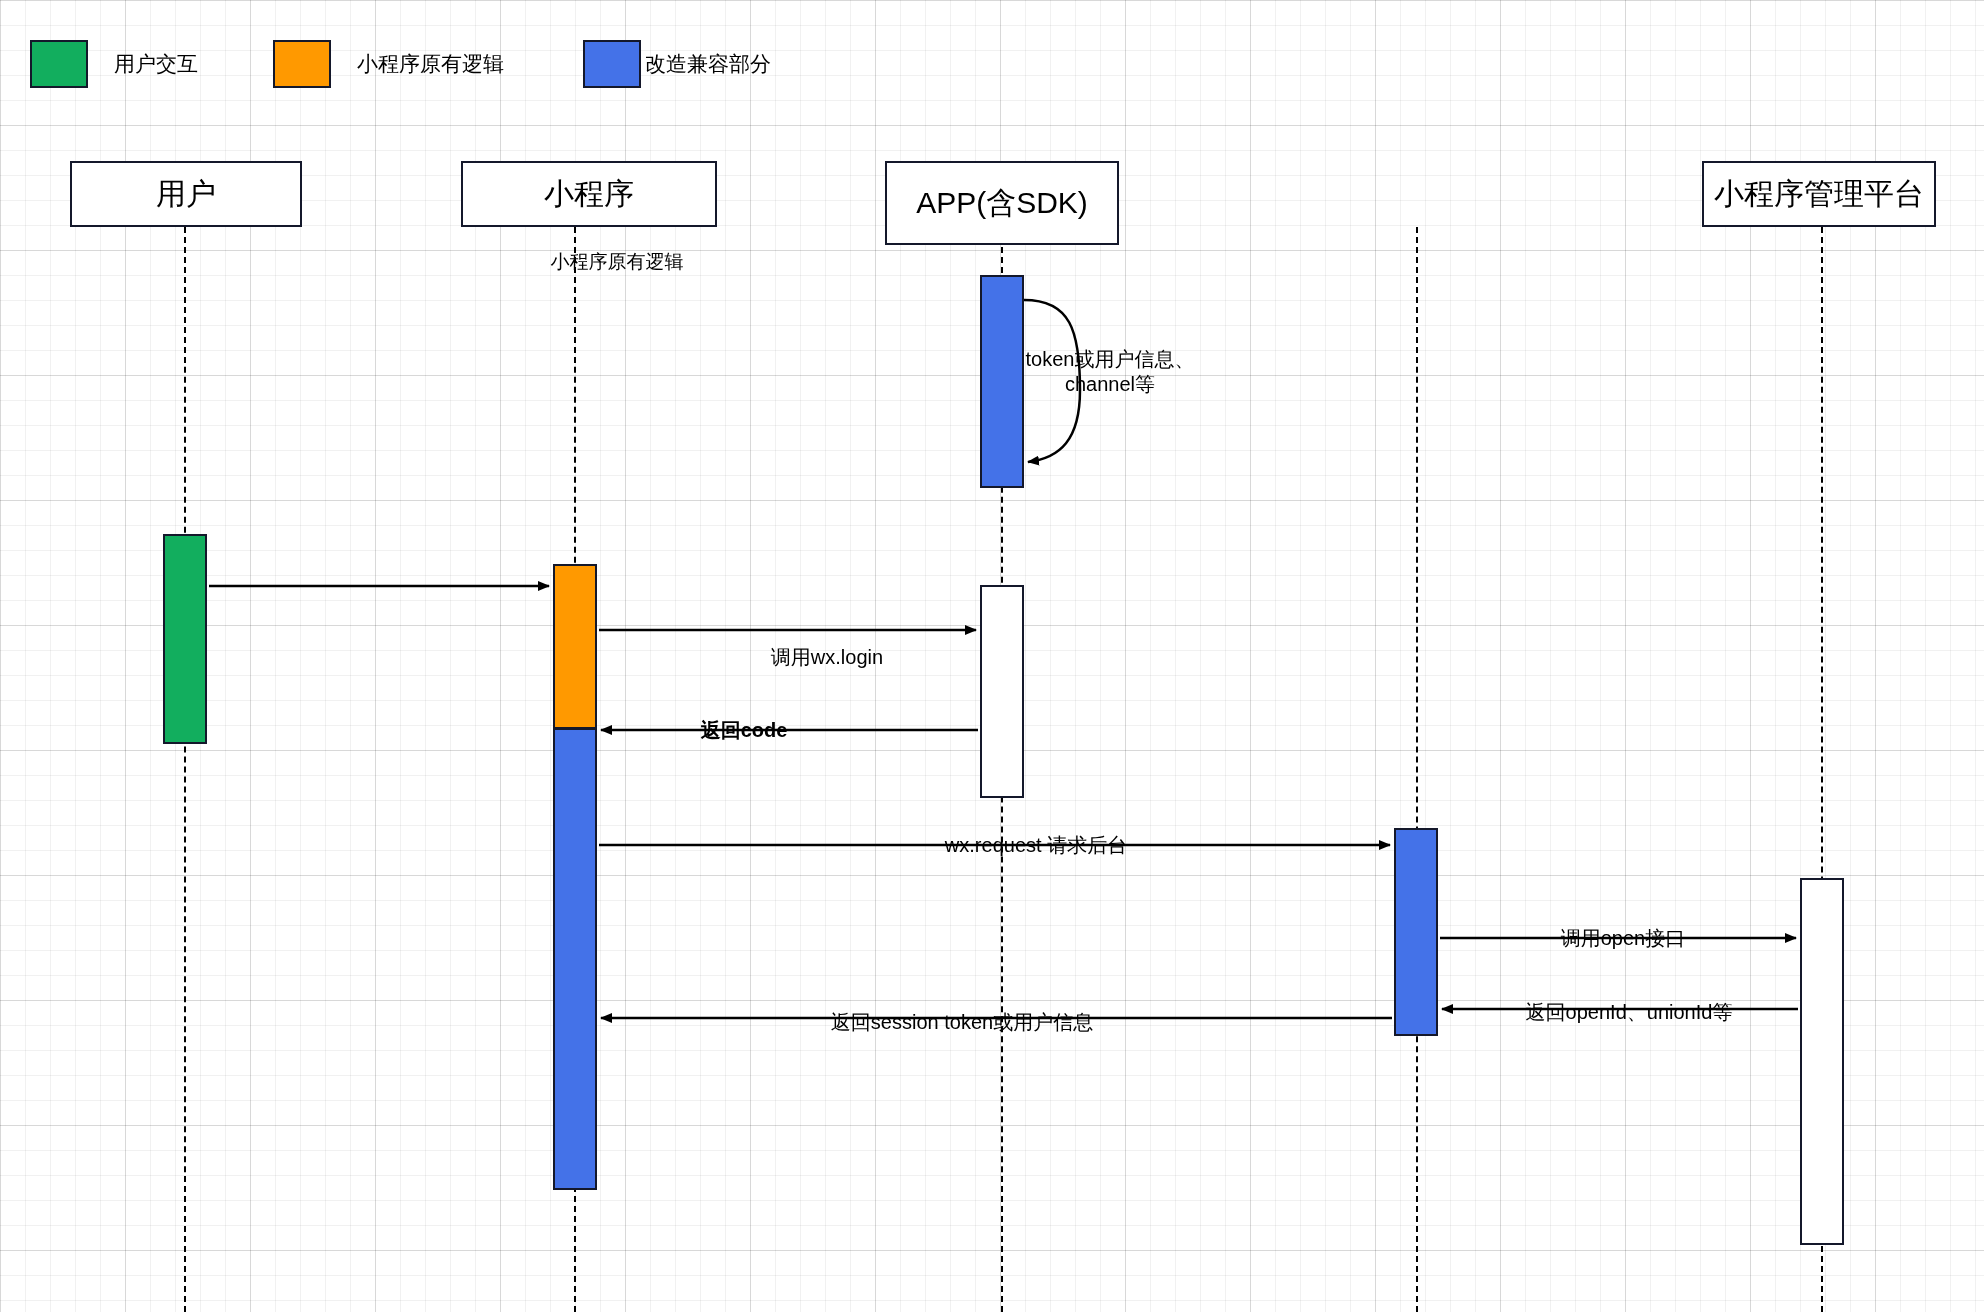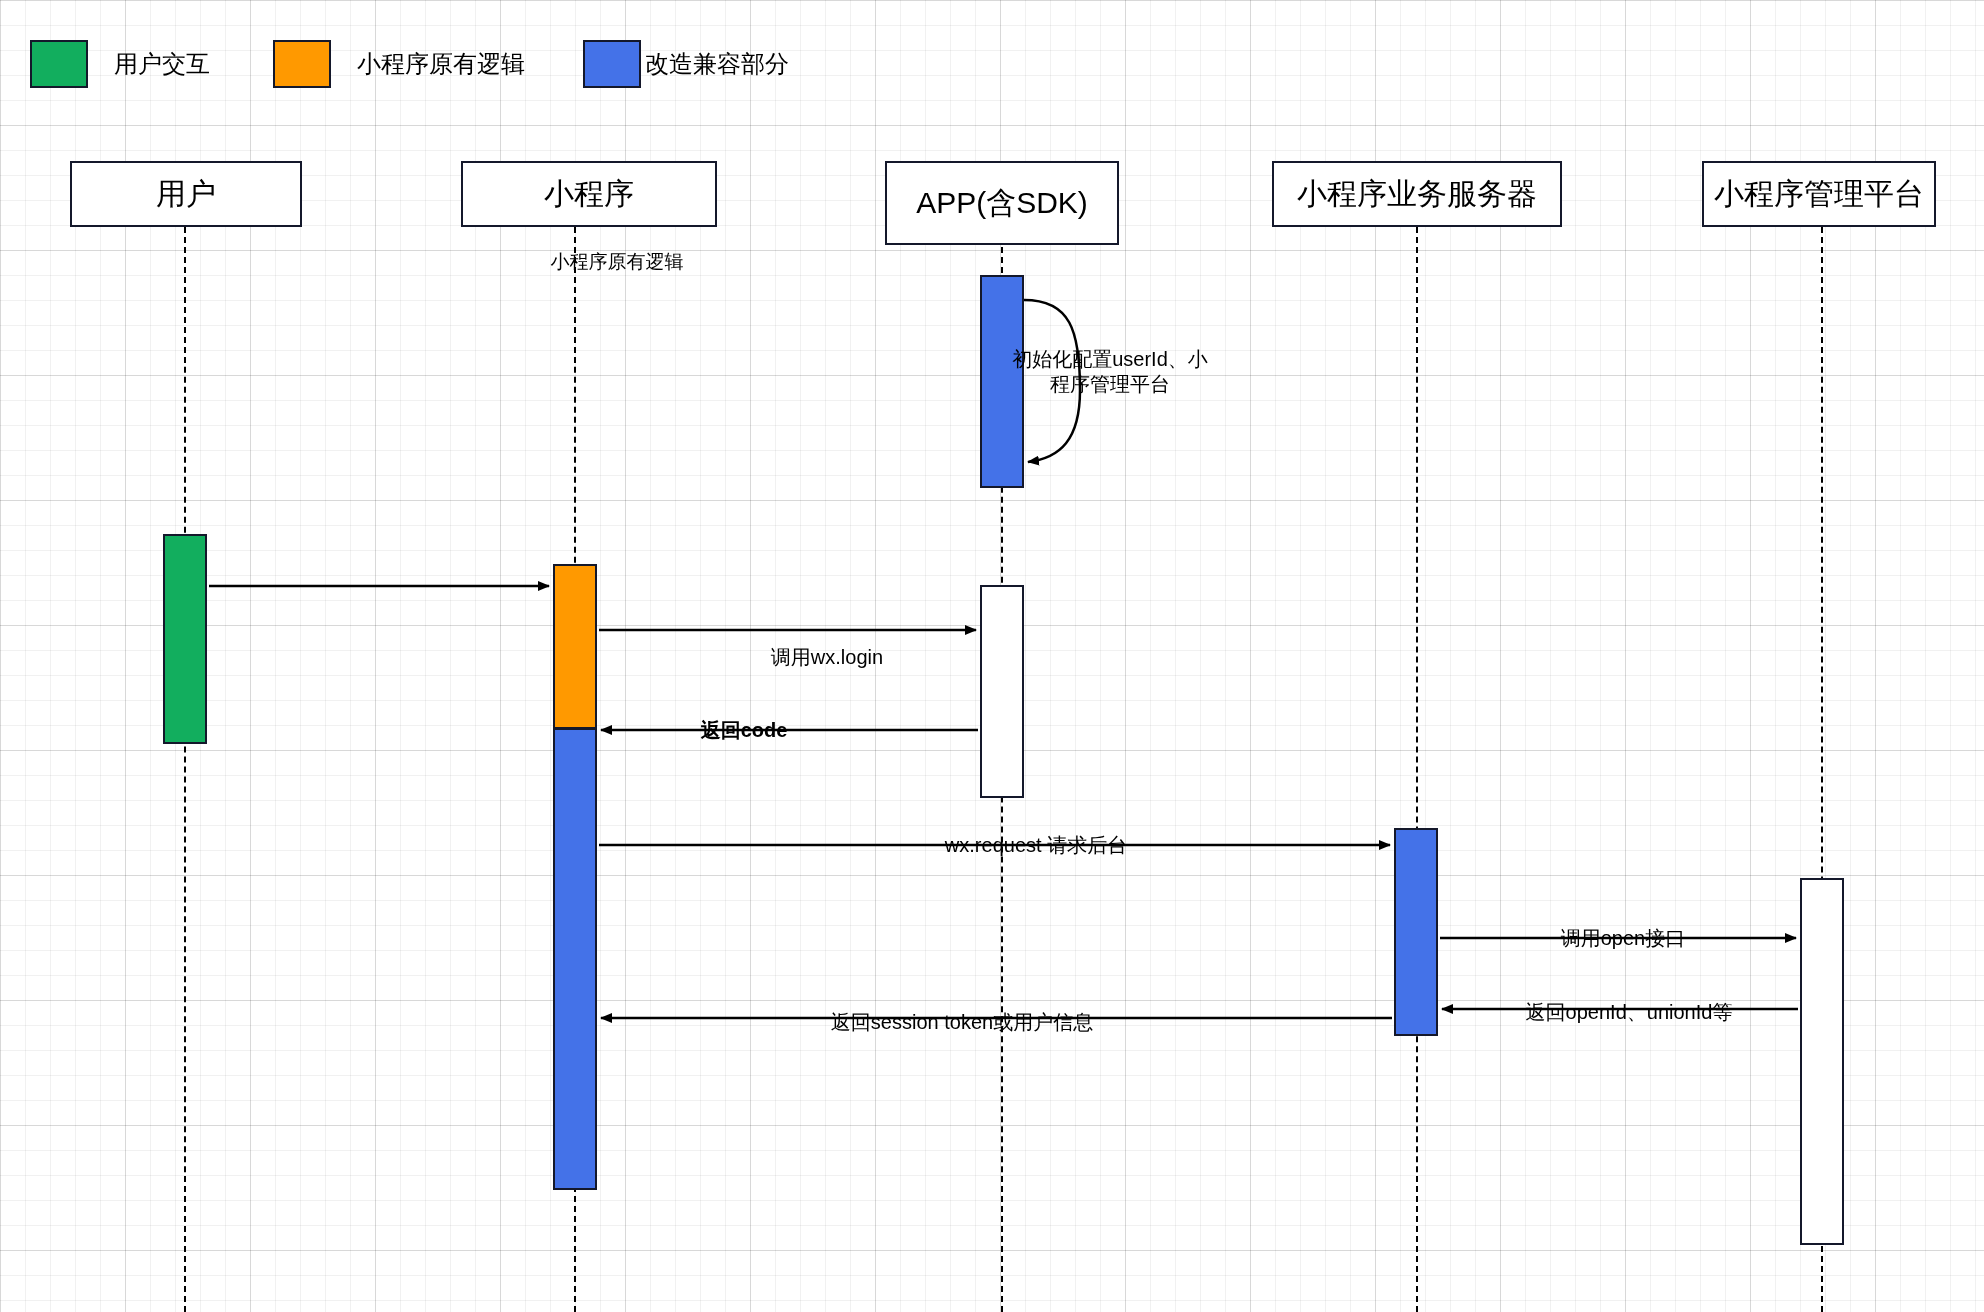--- a/index.html
+++ b/index.html
@@ -22,21 +22,21 @@
     background-position:0 0, 0 0, 0 0, 0 0;
   }
   .legend-swatch{
     position:absolute;
     width:58px;height:48px;
     border:2px solid #14182b;
     box-sizing:border-box;
   }
   .legend-label{
     position:absolute;
-    font-size:24px;
+    font-size:21px;
     color:#000000;
     white-space:nowrap;
     line-height:48px;
   }
   .participant-box{
     position:absolute;
     border:2px solid #14182b;
     background:#ffffff;
     box-sizing:border-box;
     display:flex;align-items:center;justify-content:center;
@@ -102,23 +102,20 @@
   </div>
 
   <div class="participant-box" style="left:461px;top:161px;width:256px;height:66px;">
     <span>小程序</span>
   </div>
 
   <div class="participant-box" style="left:885px;top:161px;width:234px;height:84px;">
     <span>APP(含SDK)</span>
   </div>
 
-  <div class="participant-box" style="left:1272px;top:161px;width:290px;height:66px;">
-    <span>小程序业务服务器</span>
-  </div>
 
   <div class="participant-box" style="left:1702px;top:161px;width:234px;height:66px;">
     <span>小程序管理平台</span>
   </div>
 
   <div class="note-text" style="left:617px;top:249px;">小程序原有逻辑</div>
 
   <div class="activation" style="left:980px;top:275px;width:44px;height:213px;background:#4472E8;"></div>
 
   <div class="activation" style="left:163px;top:534px;width:44px;height:210px;background:#12AE5E;"></div>
@@ -150,21 +147,21 @@
 
     <line x1="599" y1="845" x2="1390" y2="845" stroke="#000000" stroke-width="2.5" marker-end="url(#ah)"></line>
 
     <line x1="1440" y1="938" x2="1796" y2="938" stroke="#000000" stroke-width="2.5" marker-end="url(#ah)"></line>
 
     <line x1="1798" y1="1009" x2="1442" y2="1009" stroke="#000000" stroke-width="2.5" marker-end="url(#ah)"></line>
 
     <line x1="1392" y1="1018" x2="601" y2="1018" stroke="#000000" stroke-width="2.5" marker-end="url(#ah)"></line>
   </svg>
 
-  <div class="msg-label multiline" style="left:1110px;top:372px;width:200px;">初始化配置userId、小程序管理平台</div>
+  <div class="msg-label multiline" style="left:1110px;top:372px;width:200px;">token或用户信息、channel等</div>
 
   <div class="msg-label" style="left:827px;top:657px;">调用wx.login</div>
 
   <div class="msg-label" style="left:744px;top:730px;font-weight:bold;">返回code</div>
 
   <div class="msg-label" style="left:1036px;top:845px;">wx.request 请求后台</div>
 
   <div class="msg-label" style="left:1623px;top:938px;">调用open接口</div>
 
   <div class="msg-label" style="left:1629px;top:1012px;">返回openId、unionId等</div>

